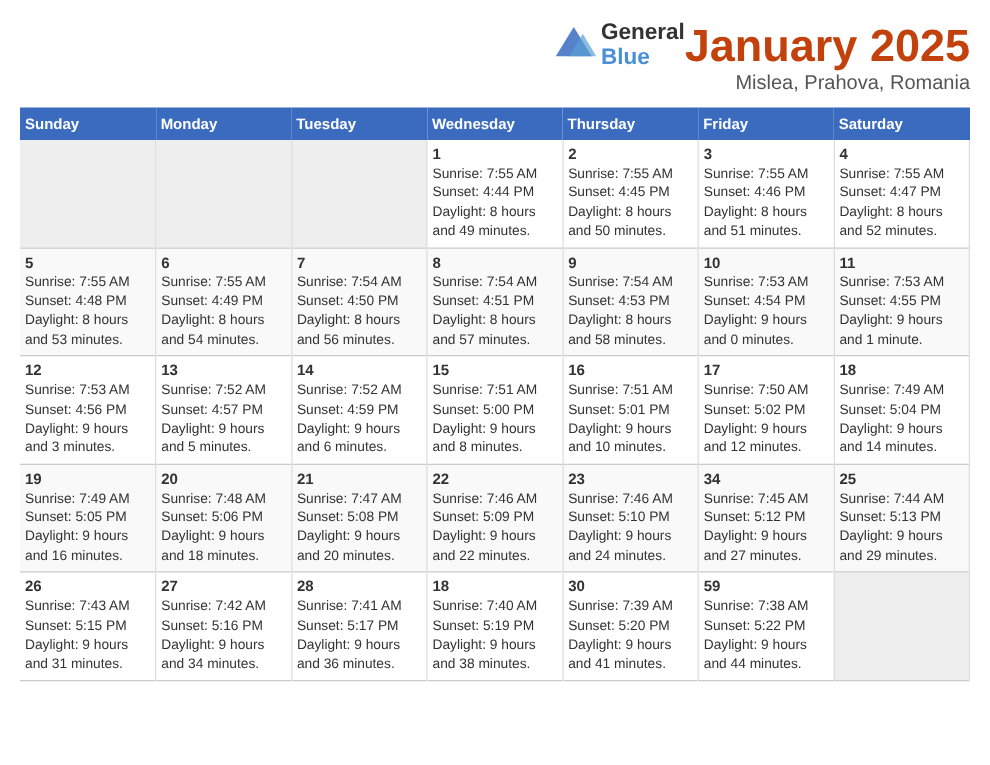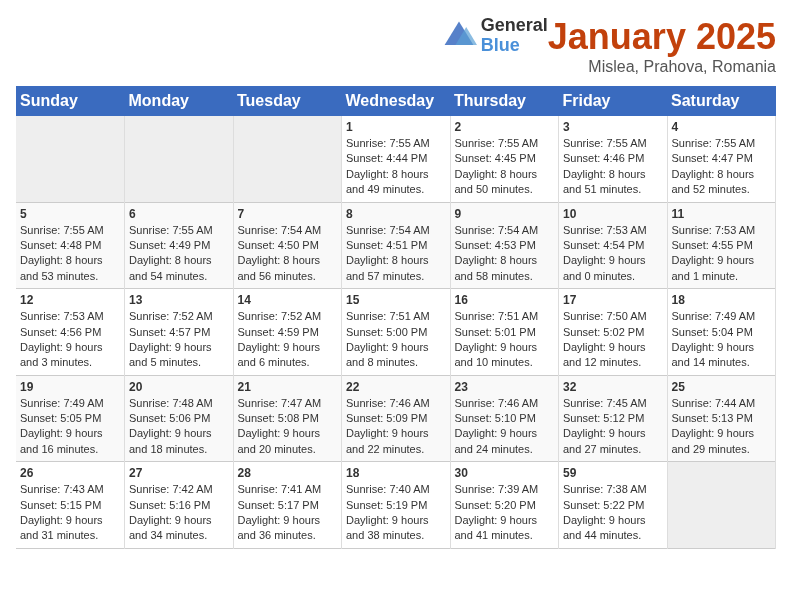--- a/index.html
+++ b/index.html
@@ -47,21 +47,21 @@
       color: #555;
     }
     table {
       width: 100%;
       border-collapse: collapse;
       table-layout: fixed;
     }
     thead th {
       background-color: #3a6bbf;
       color: #fff;
-      font-size: 16px;
+      font-size: 12px;
       font-weight: bold;
       padding: 6px 4px;
       text-align: left;
     }
     tbody tr {
       border-bottom: 1px solid #ccc;
     }
     tbody td {
       vertical-align: top;
       padding: 4px 4px;
@@ -218,21 +218,21 @@
         </td>
         <td>
           <span class="day-number">22</span>
           <div class="day-info">Sunrise: 7:46 AM<br>Sunset: 5:09 PM<br>Daylight: 9 hours and 22 minutes.</div>
         </td>
         <td>
           <span class="day-number">23</span>
           <div class="day-info">Sunrise: 7:46 AM<br>Sunset: 5:10 PM<br>Daylight: 9 hours and 24 minutes.</div>
         </td>
         <td>
-          <span class="day-number">32</span>
+          <span class="day-number">34</span>
           <div class="day-info">Sunrise: 7:45 AM<br>Sunset: 5:12 PM<br>Daylight: 9 hours and 27 minutes.</div>
         </td>
         <td>
           <span class="day-number">25</span>
           <div class="day-info">Sunrise: 7:44 AM<br>Sunset: 5:13 PM<br>Daylight: 9 hours and 29 minutes.</div>
         </td>
       </tr>
       <tr>
         <td>
           <span class="day-number">26</span>

